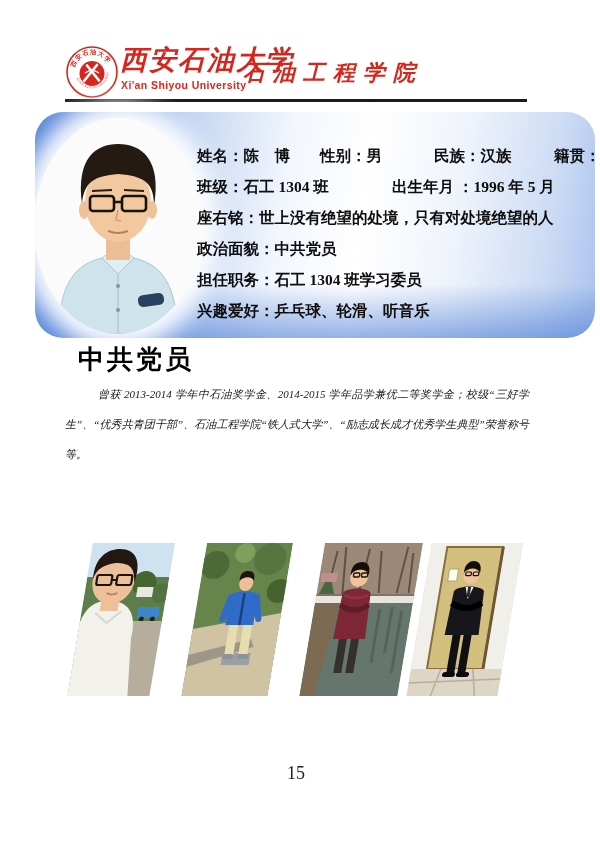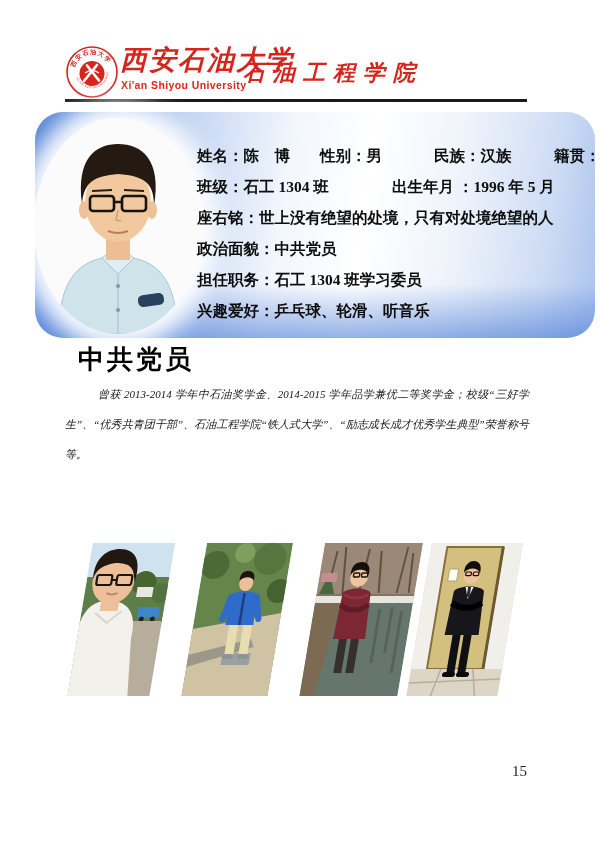--- a/index.html
+++ b/index.html
@@ -93,21 +93,21 @@
     background:#ddd;
   }
   .photo svg { display:block; width:100%; height:100%; }
   #ph1 { left:93px;  width:82px; }
   #ph2 { left:207px; width:86px; }
   #ph3 { left:325px; width:98px; }
   #ph4 { left:432px; width:91px; }
 
   .page-num {
     position:absolute; left:65px; top:763px; width:462px;
-    text-align:right; font-size:15px; color:#222;
+    text-align:center; font-size:18px; color:#222;
   }
 </style>
 </head>
 <body>
 
 <div id="page">
 
   <div>
     <svg id="logo" viewBox="0 0 52 52">
       <defs>

